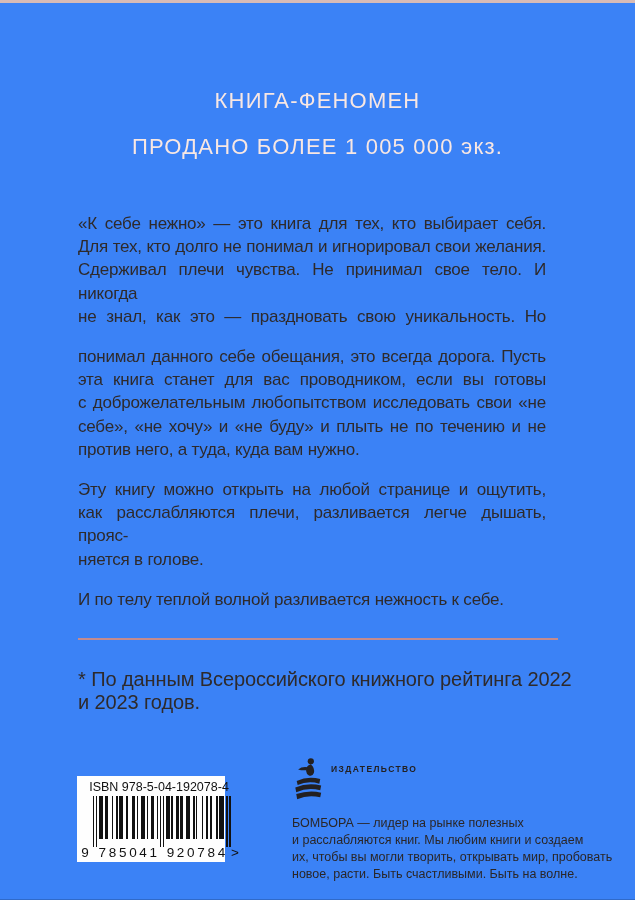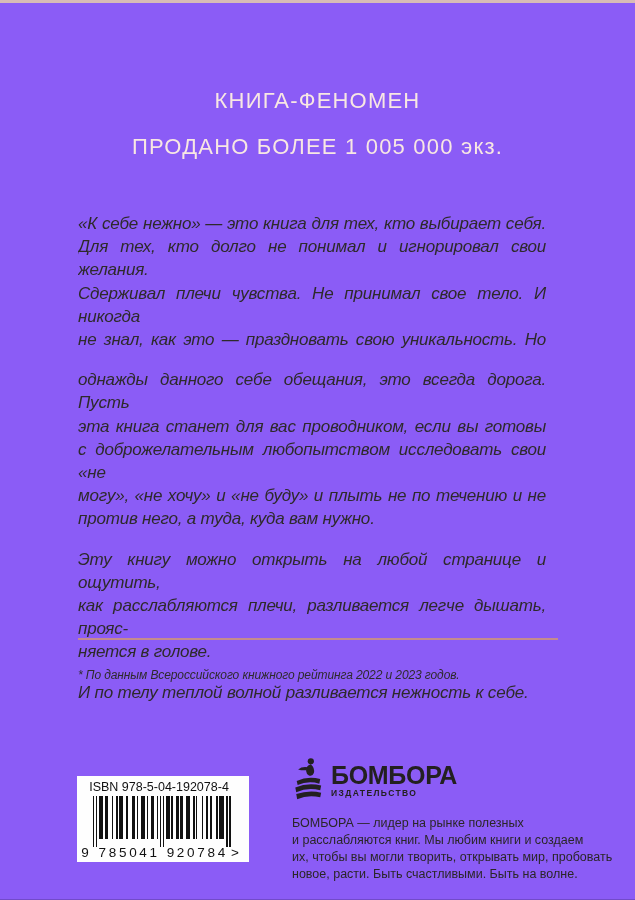--- a/index.html
+++ b/index.html
@@ -1,40 +1,40 @@
 <!DOCTYPE html>
 <html><head>
 <meta charset="utf-8">
 <style>
   html,body { margin:0; padding:0; background:#ffffff; }
   .cover {
     position:relative; width:635px; height:900px; overflow:hidden;
     font-family:"Liberation Sans", sans-serif;
-    background:#8b5cf6;
+    background:#3b82f6;
   }
   .top-edge { position:absolute; left:0; top:0; width:635px; height:3px; background:#D8BBB6; }
   .bottom-edge { position:absolute; left:0; bottom:0; width:635px; height:1px; background:rgba(0,0,0,.18); }
 
   .header-line { position:absolute; left:0; width:635px; text-align:center;
     color:#F8E7E3; font-size:22px; font-weight:500; letter-spacing:1.2px; }
   .header-line.l1 { top:88px; }
   .header-line.l2 { top:134px; }
 
   .body-text { position:absolute; left:78px; top:212px; width:480px; overflow:hidden;
     color:#2E2A2B; font-size:17px; letter-spacing:-0.2px; }
-  .paragraph { margin:0 12px 17px 0;font-style:italic; }
+  .paragraph { margin:0 12px 17px 0; }
   .paragraph .line { line-height:23.2px; text-align:justify; text-align-last:justify; }
   .paragraph .line.last { text-align-last:left; }
 
   .divider { position:absolute; left:78px; top:638px; width:480px; height:2px; background:#C48B8E; }
 
   .footnote { position:absolute; left:78px; top:668px; width:500px;
-    color:#2E2A2B; font-size:12px; letter-spacing:-0.1px;font-style:italic; }
+    color:#2E2A2B; font-size:20px; letter-spacing:-0.1px; }
 
-  .barcode-box { position:absolute; left:77px; top:776px; width:172px; height:86px;
+  .barcode-box { position:absolute; left:77px; top:776px; width:148px; height:86px;
     background:#FEFEFE; }
   .barcode-box svg { display:block; }
 
   .publisher { position:absolute; left:292px; top:756px; width:300px; color:#232021; }
   .publisher-head { display:flex; align-items:flex-start; }
   .publisher-logo-icon { width:32px; height:46px; margin-right:7px; }
   .publisher-wordmark { padding-top:7px; }
   .publisher-name { font-size:25px; font-weight:bold; letter-spacing:-0.3px; line-height:24px; }
   .publisher-sub { font-size:8.5px; font-weight:bold; letter-spacing:1.4px; margin-top:1px; }
   .publisher-desc { margin-top:13px; font-size:12.5px; font-weight:normal; line-height:17px;
@@ -50,24 +50,24 @@
   <div class="header-line l2">ПРОДАНО БОЛЕЕ 1 005 000 экз.</div>
 
   <div class="body-text" id="body-paragraphs">
       <div class="paragraph">
         <div class="line">«К себе нежно» — это книга для тех, кто выбирает себя.</div>
         <div class="line">Для тех, кто долго не понимал и игнорировал свои желания.</div>
         <div class="line">Сдерживал плечи чувства. Не принимал свое тело. И никогда</div>
         <div class="line">не знал, как это — праздновать свою уникальность. Но</div>
       </div>
       <div class="paragraph">
-        <div class="line">однажды данного себе обещания, это всегда дорога. Пусть</div>
+        <div class="line">понимал данного себе обещания, это всегда дорога. Пусть</div>
         <div class="line">эта книга станет для вас проводником, если вы готовы</div>
         <div class="line">с доброжелательным любопытством исследовать свои «не</div>
-        <div class="line">могу», «не хочу» и «не буду» и плыть не по течению и не</div>
+        <div class="line">себе», «не хочу» и «не буду» и плыть не по течению и не</div>
         <div class="line last">против него, а туда, куда вам нужно.</div>
       </div>
       <div class="paragraph">
         <div class="line">Эту книгу можно открыть на любой странице и ощутить,</div>
         <div class="line">как расслабляются плечи, разливается легче дышать, прояс-</div>
         <div class="line last">няется в голове.</div>
       </div>
       <div class="paragraph">
         <div class="line last">И по телу теплой волной разливается нежность к себе.</div>
       </div>
@@ -123,21 +123,20 @@
         <g fill="#232021">
           <circle cx="20" cy="5.2" r="3.3"></circle>
           <path d="M20 8.2 Q14.5 9.8 15 15.5 Q15.2 18.8 18 20.2 Q21.8 21.6 23.2 17.6 Q24.6 12.2 20 8.2 Z"></path>
           <path d="M16.5 11.5 Q10.5 10.6 6.5 13.8 Q10.8 15.2 15.5 14.6 Z"></path>
           <path d="M5 26 Q17 20.5 30 24 L29 29 Q17 25.5 6 30.5 Z"></path>
           <path d="M3.5 33 Q17 27.5 31 31 L30 36 Q17 32.5 4.5 38 Z"></path>
           <path d="M4.5 40 Q18 35.5 31 38.5 L30 43.5 Q17 40.5 5.5 45.5 Z"></path>
         </g>
       </svg>
       <div class="publisher-wordmark">
-        <div class="publisher-name">БОМБОРА</div>
         <div class="publisher-sub">ИЗДАТЕЛЬСТВО</div>
       </div>
     </div>
     <div class="publisher-desc" id="publisher-desc">
         <div>БОМБОРА — лидер на рынке полезных</div>
         <div>и расслабляются книг. Мы любим книги и создаем</div>
         <div>их, чтобы вы могли творить, открывать мир, пробовать</div>
         <div>новое, расти. Быть счастливыми. Быть на волне.</div>
       </div>
   </div>

